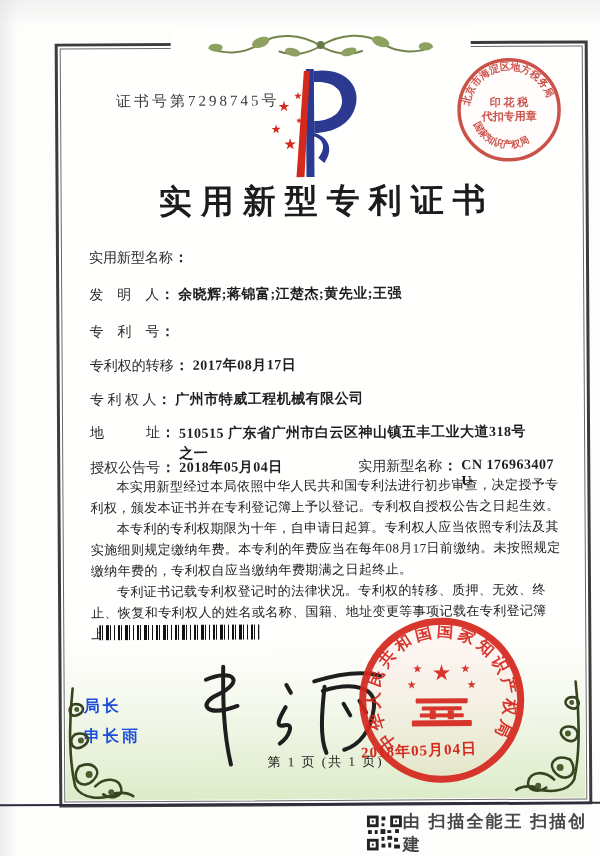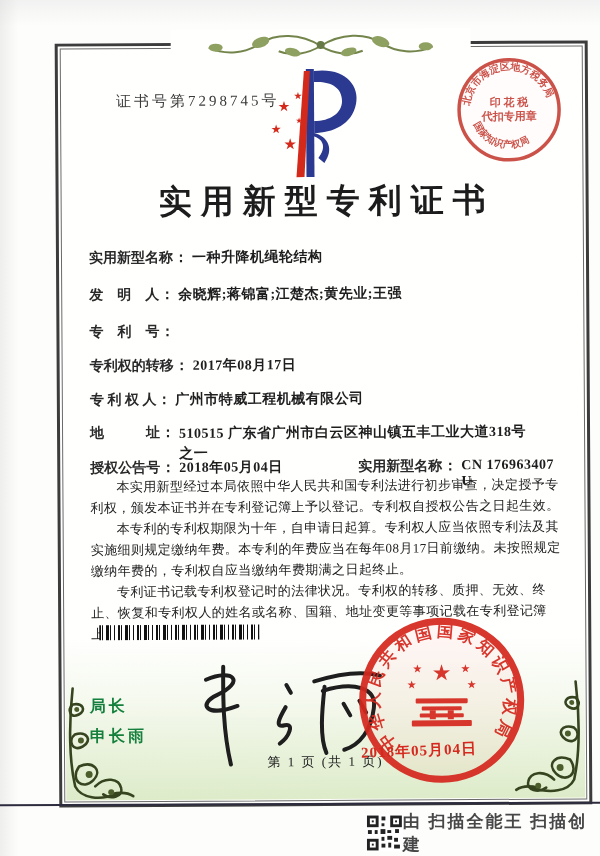--- a/index.html
+++ b/index.html
@@ -20,33 +20,33 @@
   .green-tint{position:absolute;left:4px;right:4px;bottom:4px;height:170px;
     background:linear-gradient(to top,rgba(199,222,166,.6),rgba(210,228,184,.25) 55%,rgba(210,228,184,0) 95%);}
   .cert-no{position:absolute;left:22px;top:46px;font-size:15px;letter-spacing:3px;color:#3a3a3a;margin-left:36px;}
   .top-ornament{position:absolute;left:113px;top:-16px;width:300px;height:34px;background:#fffffe;
     display:flex;align-items:center;justify-content:center;}
   .small-seal{position:absolute;left:393px;top:8px;width:116px;height:116px;opacity:.85;}
   .logo{position:absolute;left:196px;top:14px;width:118px;height:128px;}
   .title{position:absolute;left:0;top:134px;width:100%;text-align:center;
     font-size:33px;font-weight:600;letter-spacing:9px;text-indent:9px;color:#1c1c1c;}
   .frow{position:absolute;left:30px;font-size:14px;display:flex;align-items:flex-start;}
-  .flabel{display:inline-block;white-space:pre;font-weight:700;color:#2a2a2a;}
+  .flabel{display:inline-block;white-space:pre;font-weight:400;color:#2a2a2a;}
   .fcolon{font-weight:600;margin:0 4px 0 1px;}
   .fvalue{font-weight:600;color:#1e1e1e;letter-spacing:.5px;}
   .fvalue.wrap{display:inline-block;max-width:352px;line-height:1.45;}
   .grant-right{position:absolute;left:268px;top:0;display:flex;}
   .paras{position:absolute;left:30px;top:430px;width:472px;font-size:13px;line-height:21px;color:#222;}
   .paras p{margin:0;text-indent:2em;letter-spacing:.4px;}
   .barcode{position:absolute;left:38px;top:579px;width:160px;height:15px;
     background:repeating-linear-gradient(90deg,
       #111 0 2px,#fff 2px 3px,#111 3px 4px,#fff 4px 7px,
       #111 7px 10px,#fff 10px 11px,#111 11px 12px,#fff 12px 15px,
       #111 15px 16px,#fff 16px 19px);}
-  .director{position:absolute;left:28px;top:650px;font-size:16px;letter-spacing:3px;font-weight:600;color:#15803d;}
+  .director{position:absolute;left:22px;top:650px;font-size:16px;letter-spacing:3px;font-weight:600;color:#1d4ed8;}
   .director div{margin-bottom:9px;}
   .signature{position:absolute;left:102px;top:604px;width:240px;height:118px;transform:rotate(-3deg);}
   .big-seal{position:absolute;left:294px;top:570px;width:172px;height:172px;opacity:.93;}
   .seal-date{position:absolute;left:299px;top:697px;font-size:15px;font-weight:700;color:#d5281e;
     letter-spacing:1px;transform:rotate(-2deg);z-index:5;}
   .page-footer{position:absolute;left:0;top:708px;width:100%;text-align:center;
     font-size:13px;letter-spacing:2px;color:#222;}
   .corner-orn{position:absolute;width:72px;height:120px;}
   .corner-orn.bl{left:3px;top:636px;}
   .corner-orn.br{left:450px;top:632px;transform:scaleX(-1);}
@@ -121,21 +121,20 @@
       <text x="36" y="90" font-size="15">★</text>
       <text x="45" y="64" font-size="8">★</text>
     </g>
   </svg>
 
   <div class="title">实用新型专利证书</div>
 
   <div class="frow" style="top:203px">
     <span class="flabel">实用新型名称</span>
       <span class="fcolon">：</span>
-    <span class="fvalue">一种升降机绳轮结构</span>
   </div>
   <div class="frow" style="top:240px">
     <span class="flabel">发　明　人</span>
       <span class="fcolon">：</span>
     <span class="fvalue">余晓辉;蒋锦富;江楚杰;黄先业;王强</span>
   </div>
   <div class="frow" style="top:277px">
     <span class="flabel">专　利　号</span>
       <span class="fcolon">：</span>
   </div>

